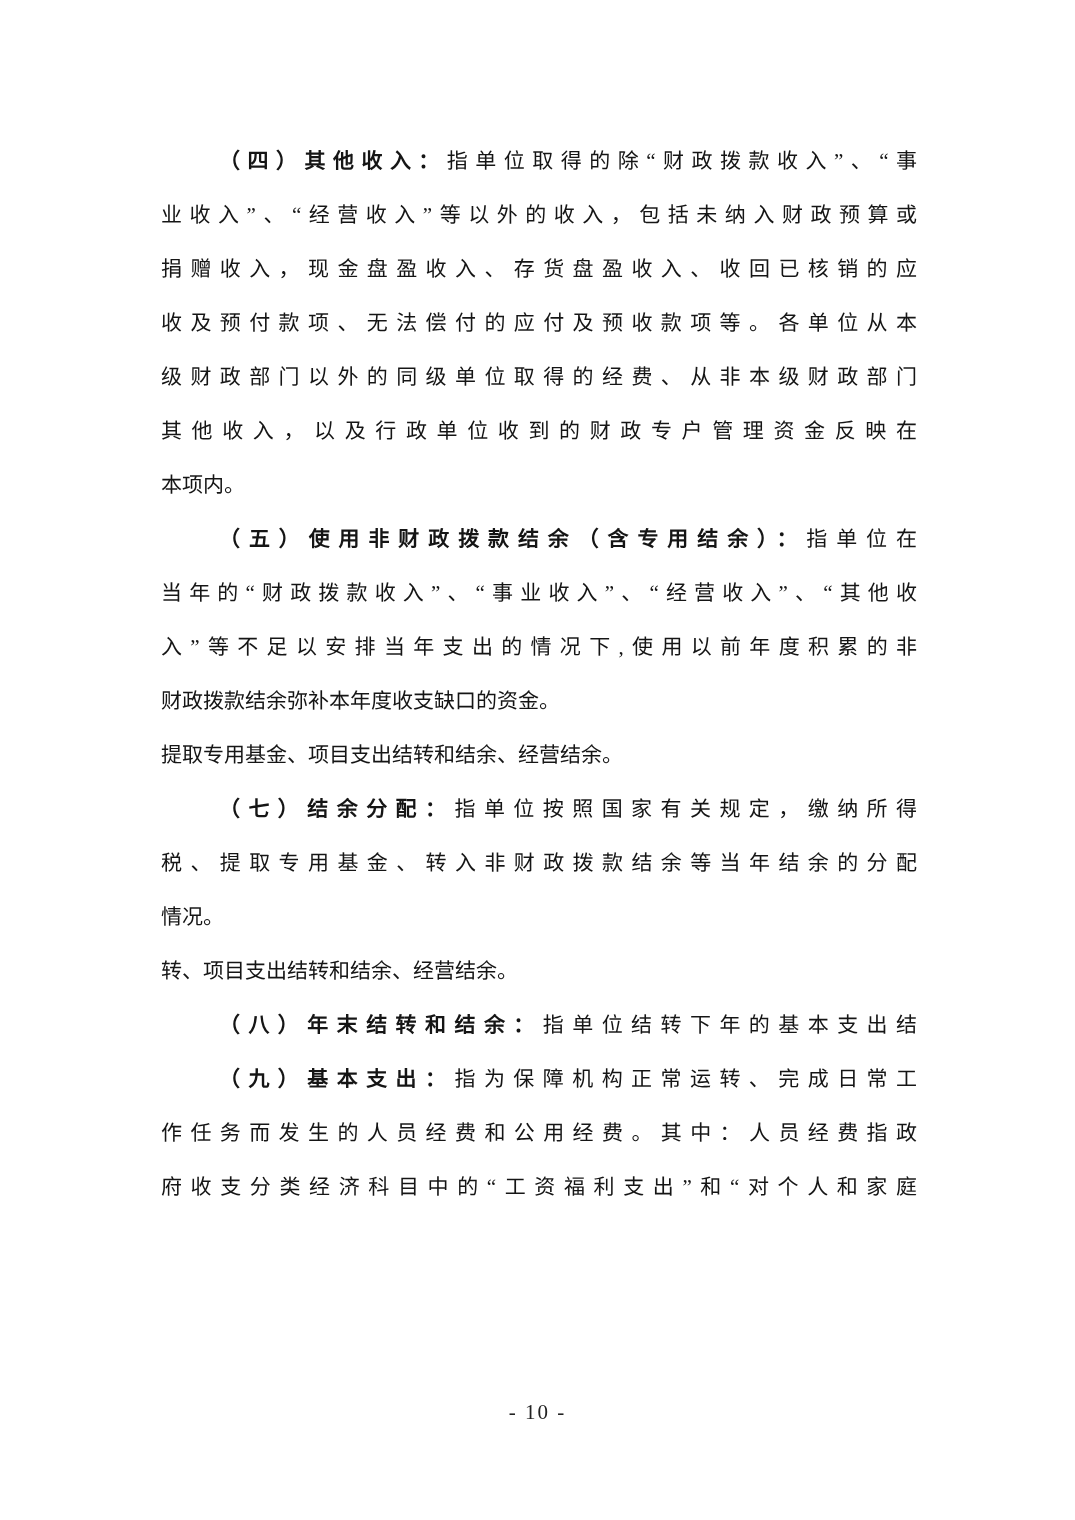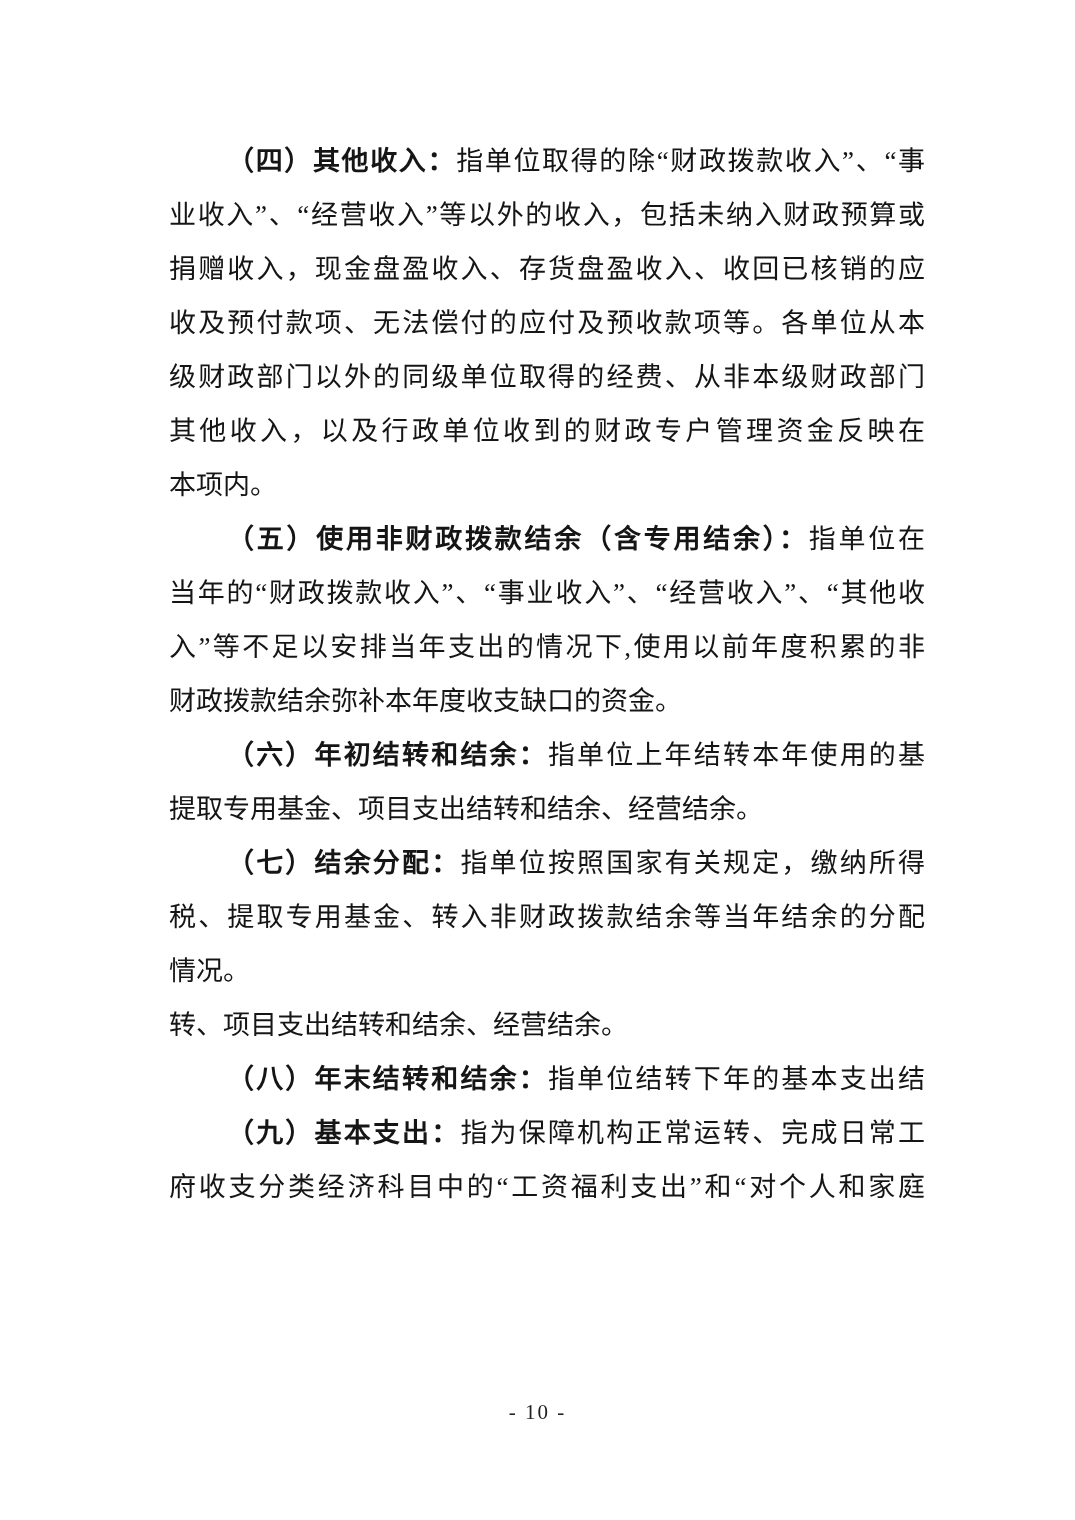--- a/index.html
+++ b/index.html
@@ -13,24 +13,24 @@
   }
   .page {
     position: absolute;
     left: 0; top: 0;
     width: 1075px; height: 1520px;
     background: #ffffff;
     overflow: hidden;
   }
   .doc {
     position: absolute;
-    left: 169px;
+    left: 161px;
     top: 134px;
     width: 756px;
-    font-size: 27px;
+    font-size: 21px;
     line-height: 54px;
   }
   .para { margin: 0; }
   .line {
     text-align: justify;
     text-align-last: justify;
     text-justify: inter-character;
     min-height: 54px;
   }
   .line.first { text-indent: 58px; }
@@ -64,31 +64,31 @@
         <div class="line"><span>其他收入，以及行政单位收到的财政专户管理资金反映在</span></div>
         <div class="line para-end"><span>本项内。</span></div>
       </div>
       <div class="para">
         <div class="line first"><span class="hd">（五）使用非财政拨款结余（含专用结余）：</span><span>指单位在</span></div>
         <div class="line"><span>当年的“财政拨款收入”、“事业收入”、“经营收入”、“其他收</span></div>
         <div class="line"><span>入”等不足以安排当年支出的情况下,使用以前年度积累的非</span></div>
         <div class="line para-end"><span>财政拨款结余弥补本年度收支缺口的资金。</span></div>
       </div>
       <div class="para">
-        <div class="line first"><span class="hd">（六）年初结转和结余：</span><span>指单位上年结转本年使用的基</span></div>
         <div class="line para-end"><span>提取专用基金、项目支出结转和结余、经营结余。</span></div>
       </div>
       <div class="para">
         <div class="line first"><span class="hd">（七）结余分配：</span><span>指单位按照国家有关规定，缴纳所得</span></div>
         <div class="line"><span>税、提取专用基金、转入非财政拨款结余等当年结余的分配</span></div>
         <div class="line para-end"><span>情况。</span></div>
       </div>
       <div class="para">
         <div class="line para-end"><span>转、项目支出结转和结余、经营结余。</span></div>
         <div class="line first"><span class="hd">（八）年末结转和结余：</span><span>指单位结转下年的基本支出结</span></div>
       </div>
       <div class="para">
         <div class="line first"><span class="hd">（九）基本支出：</span><span>指为保障机构正常运转、完成日常工</span></div>
+        <div class="line"><span>作任务而发生的人员经费和公用经费。其中：人员经费指政</span></div>
         <div class="line"><span>府收支分类经济科目中的“工资福利支出”和“对个人和家庭</span></div>
       </div>
     </div>
   <div class="page-number">- 10 -</div>
 </div>
 
 </body></html>

